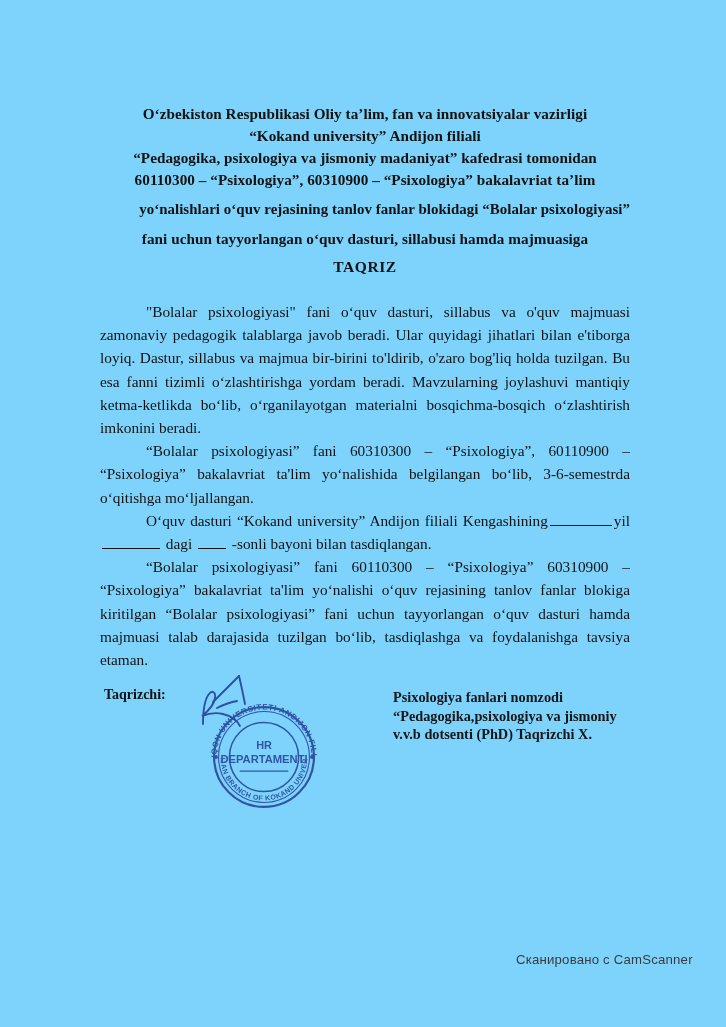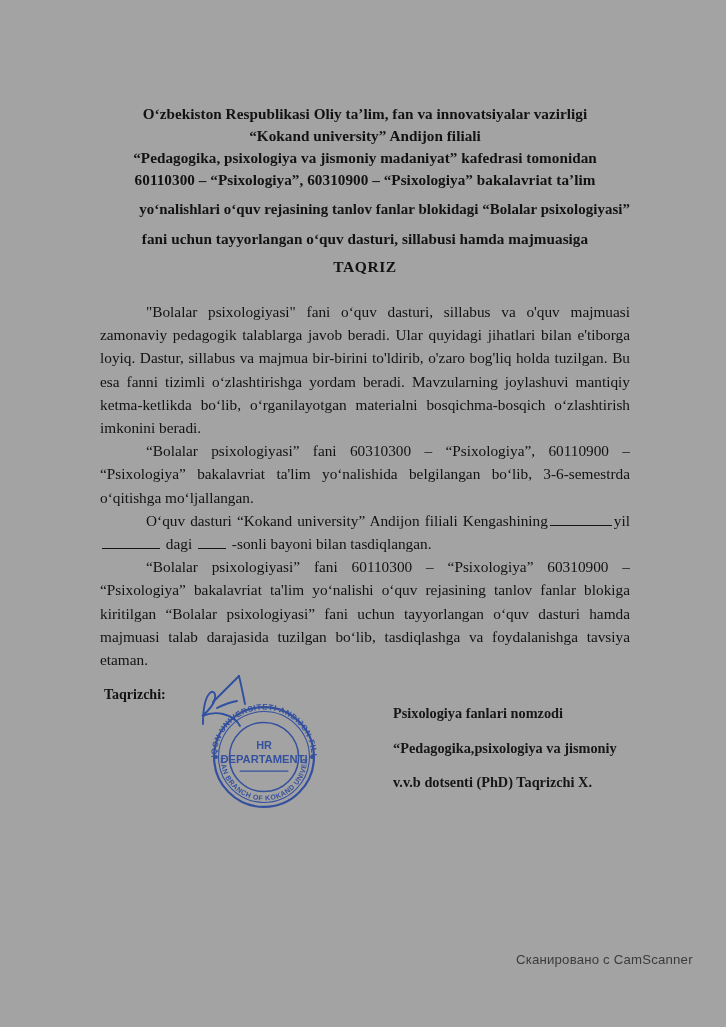--- a/index.html
+++ b/index.html
@@ -4,21 +4,21 @@
 <style>
   html, body {
     margin: 0;
     padding: 0;
     background: #ffffff;
   }
   .page {
     position: relative;
     width: 726px;
     height: 1027px;
-    background: #a3a3a3;
+    background: #7dd3fc;
     overflow: hidden;
     font-family: "Liberation Serif", "DejaVu Serif", serif;
     color: #121212;
   }
 
   
   .title-block {
     position: absolute;
     left: 100px;
     top: 103px;
@@ -84,21 +84,21 @@
   .sig-right {
     position: absolute;
     left: 393px;
     top: 688px;
     width: 300px;
     font-weight: bold;
     font-size: 14.3px;
     line-height: 18.6px;
     color: #161616;
   }
-  .sig-right .srline { display: block; white-space: nowrap; margin-top: 16px; }
+  .sig-right .srline { display: block; white-space: nowrap; }
   .sig-right .srline.ind { padding-left: 4px; }
 
   
   .stamp {
     position: absolute;
     left: 200px;
     top: 693px;
     width: 128px;
     height: 128px;
     pointer-events: none;

